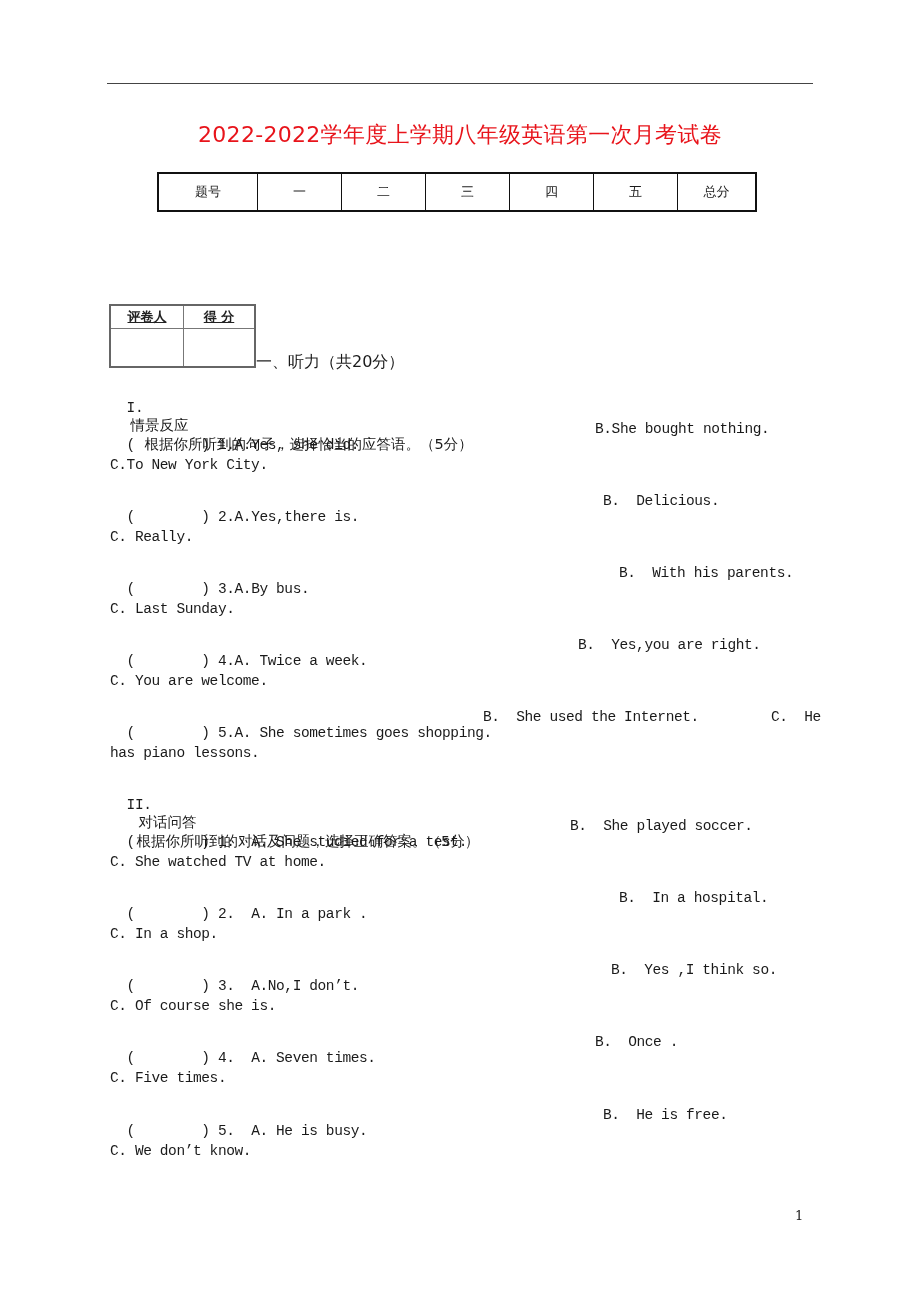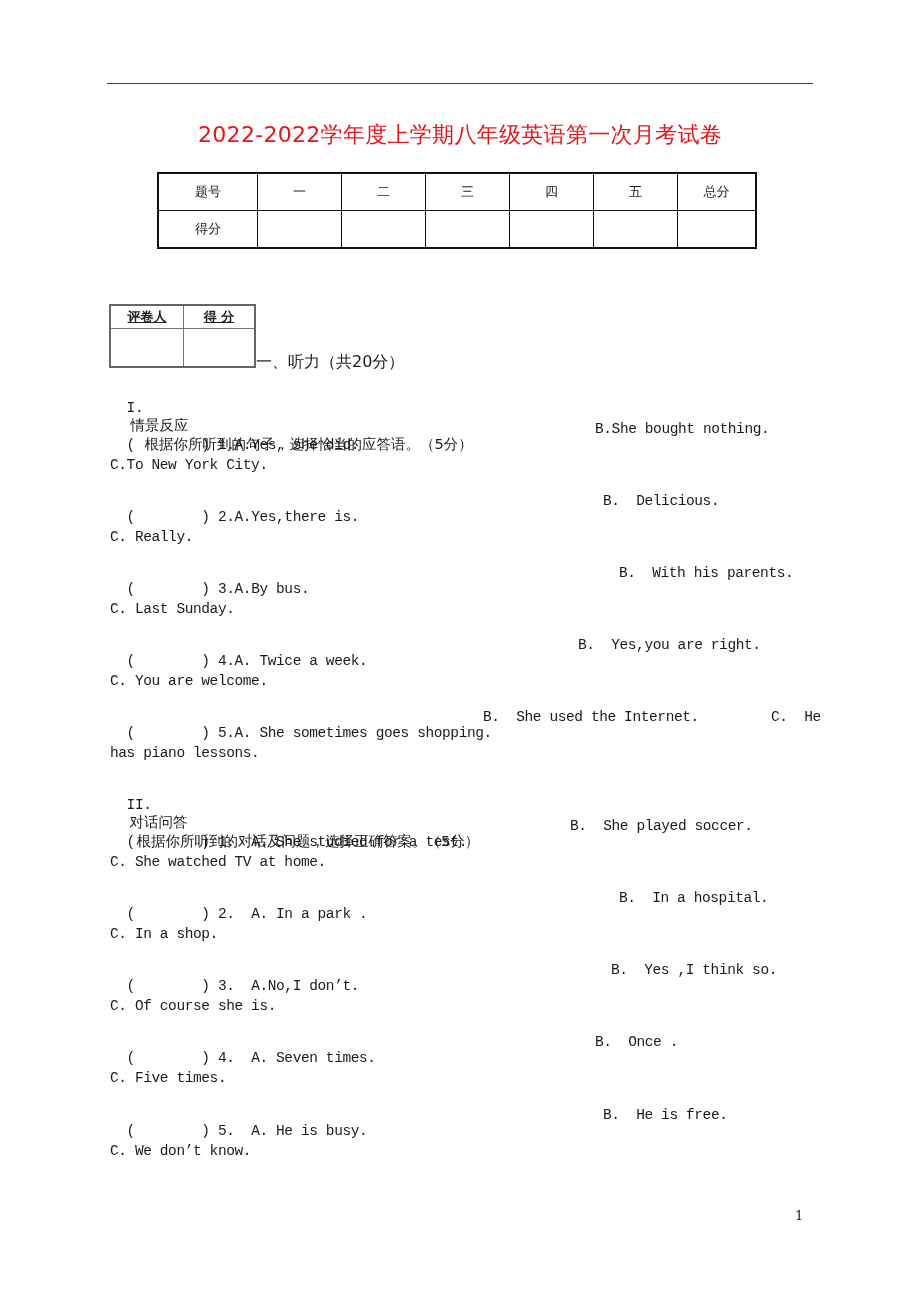--- a/index.html
+++ b/index.html
@@ -33,29 +33,20 @@
 <table class="score">
   <tbody>
       <tr>
     <td style="width:98px">题号</td>
     <td style="width:83px">一</td>
     <td style="width:83px">二</td>
     <td style="width:83px">三</td>
     <td style="width:83px">四</td>
     <td style="width:83px">五</td>
     <td>总分</td>
-  </tr>
-  <tr>
-    <td>得分</td>
-    <td></td>
-    <td></td>
-    <td></td>
-    <td></td>
-    <td></td>
-    <td></td>
   </tr>
 </tbody>
   </table>
 
 <table class="grader">
   <tbody>
       <tr class="h">
     <td style="width:72px">评卷人</td>
     <td>得 分</td>
   </tr>
@@ -100,21 +91,21 @@
 
 <div class="line" style="top:709px">
   <span>(        ) 5.A.</span><span> She sometimes goes shopping.</span>
   <span class="b" style="left:373px;top:0">B.  She used the Internet.</span>
   <span class="b" style="left:661px;top:0">C.  He</span>
 </div>
 <div class="line" style="top:745px">has piano lessons.</div>
 
 <div class="line" style="top:781px">
   <span>II.</span>
-  <span class="cjk" style="margin-left:3px">对话问答</span>
+  <span class="cjk" style="margin-left:12px">对话问答</span>
   <span class="cjk" style="margin-left:10px">根据你所听到的对话及问题，选择正确答案。（5分）</span>
 </div>
 
 <div class="line" style="top:818px">
   <span>(        ) 1.  A.</span><span> She studied for a test.</span>
   <span class="b" style="left:460px;top:0">B.  She played soccer.</span>
 </div>
 <div class="line" style="top:854px">C. She watched TV at home.</div>
 
 <div class="line" style="top:890px">

